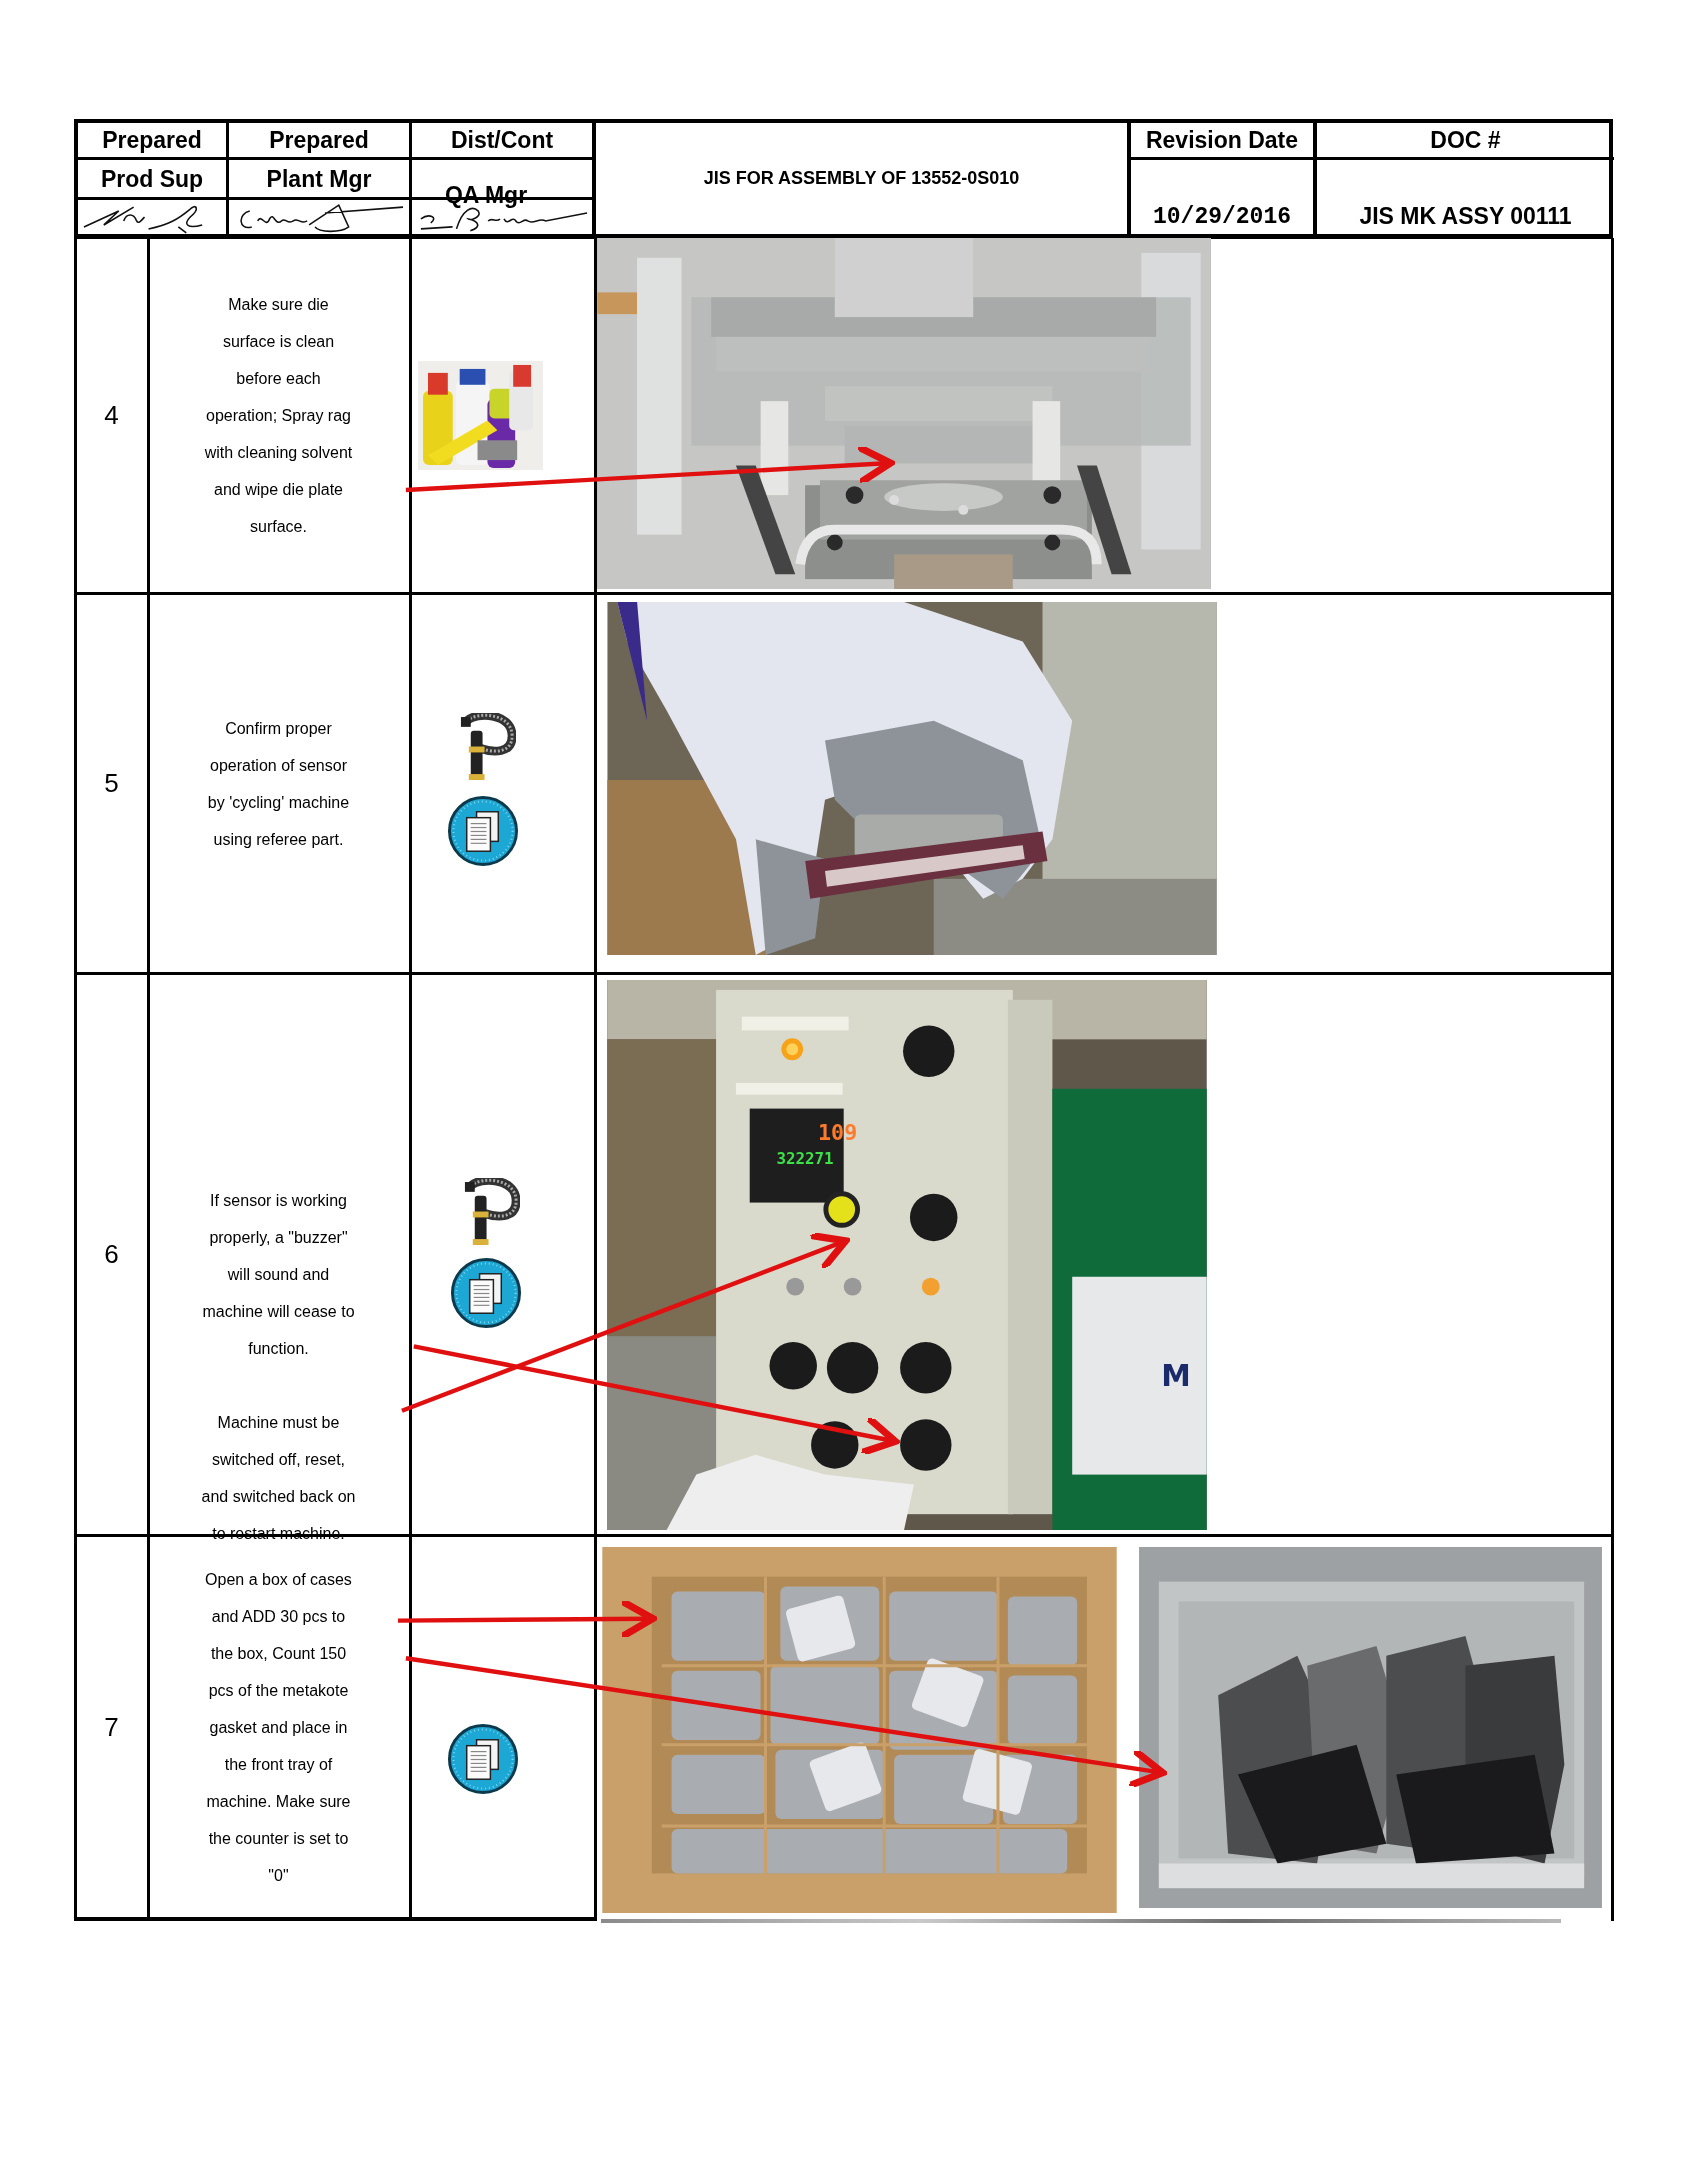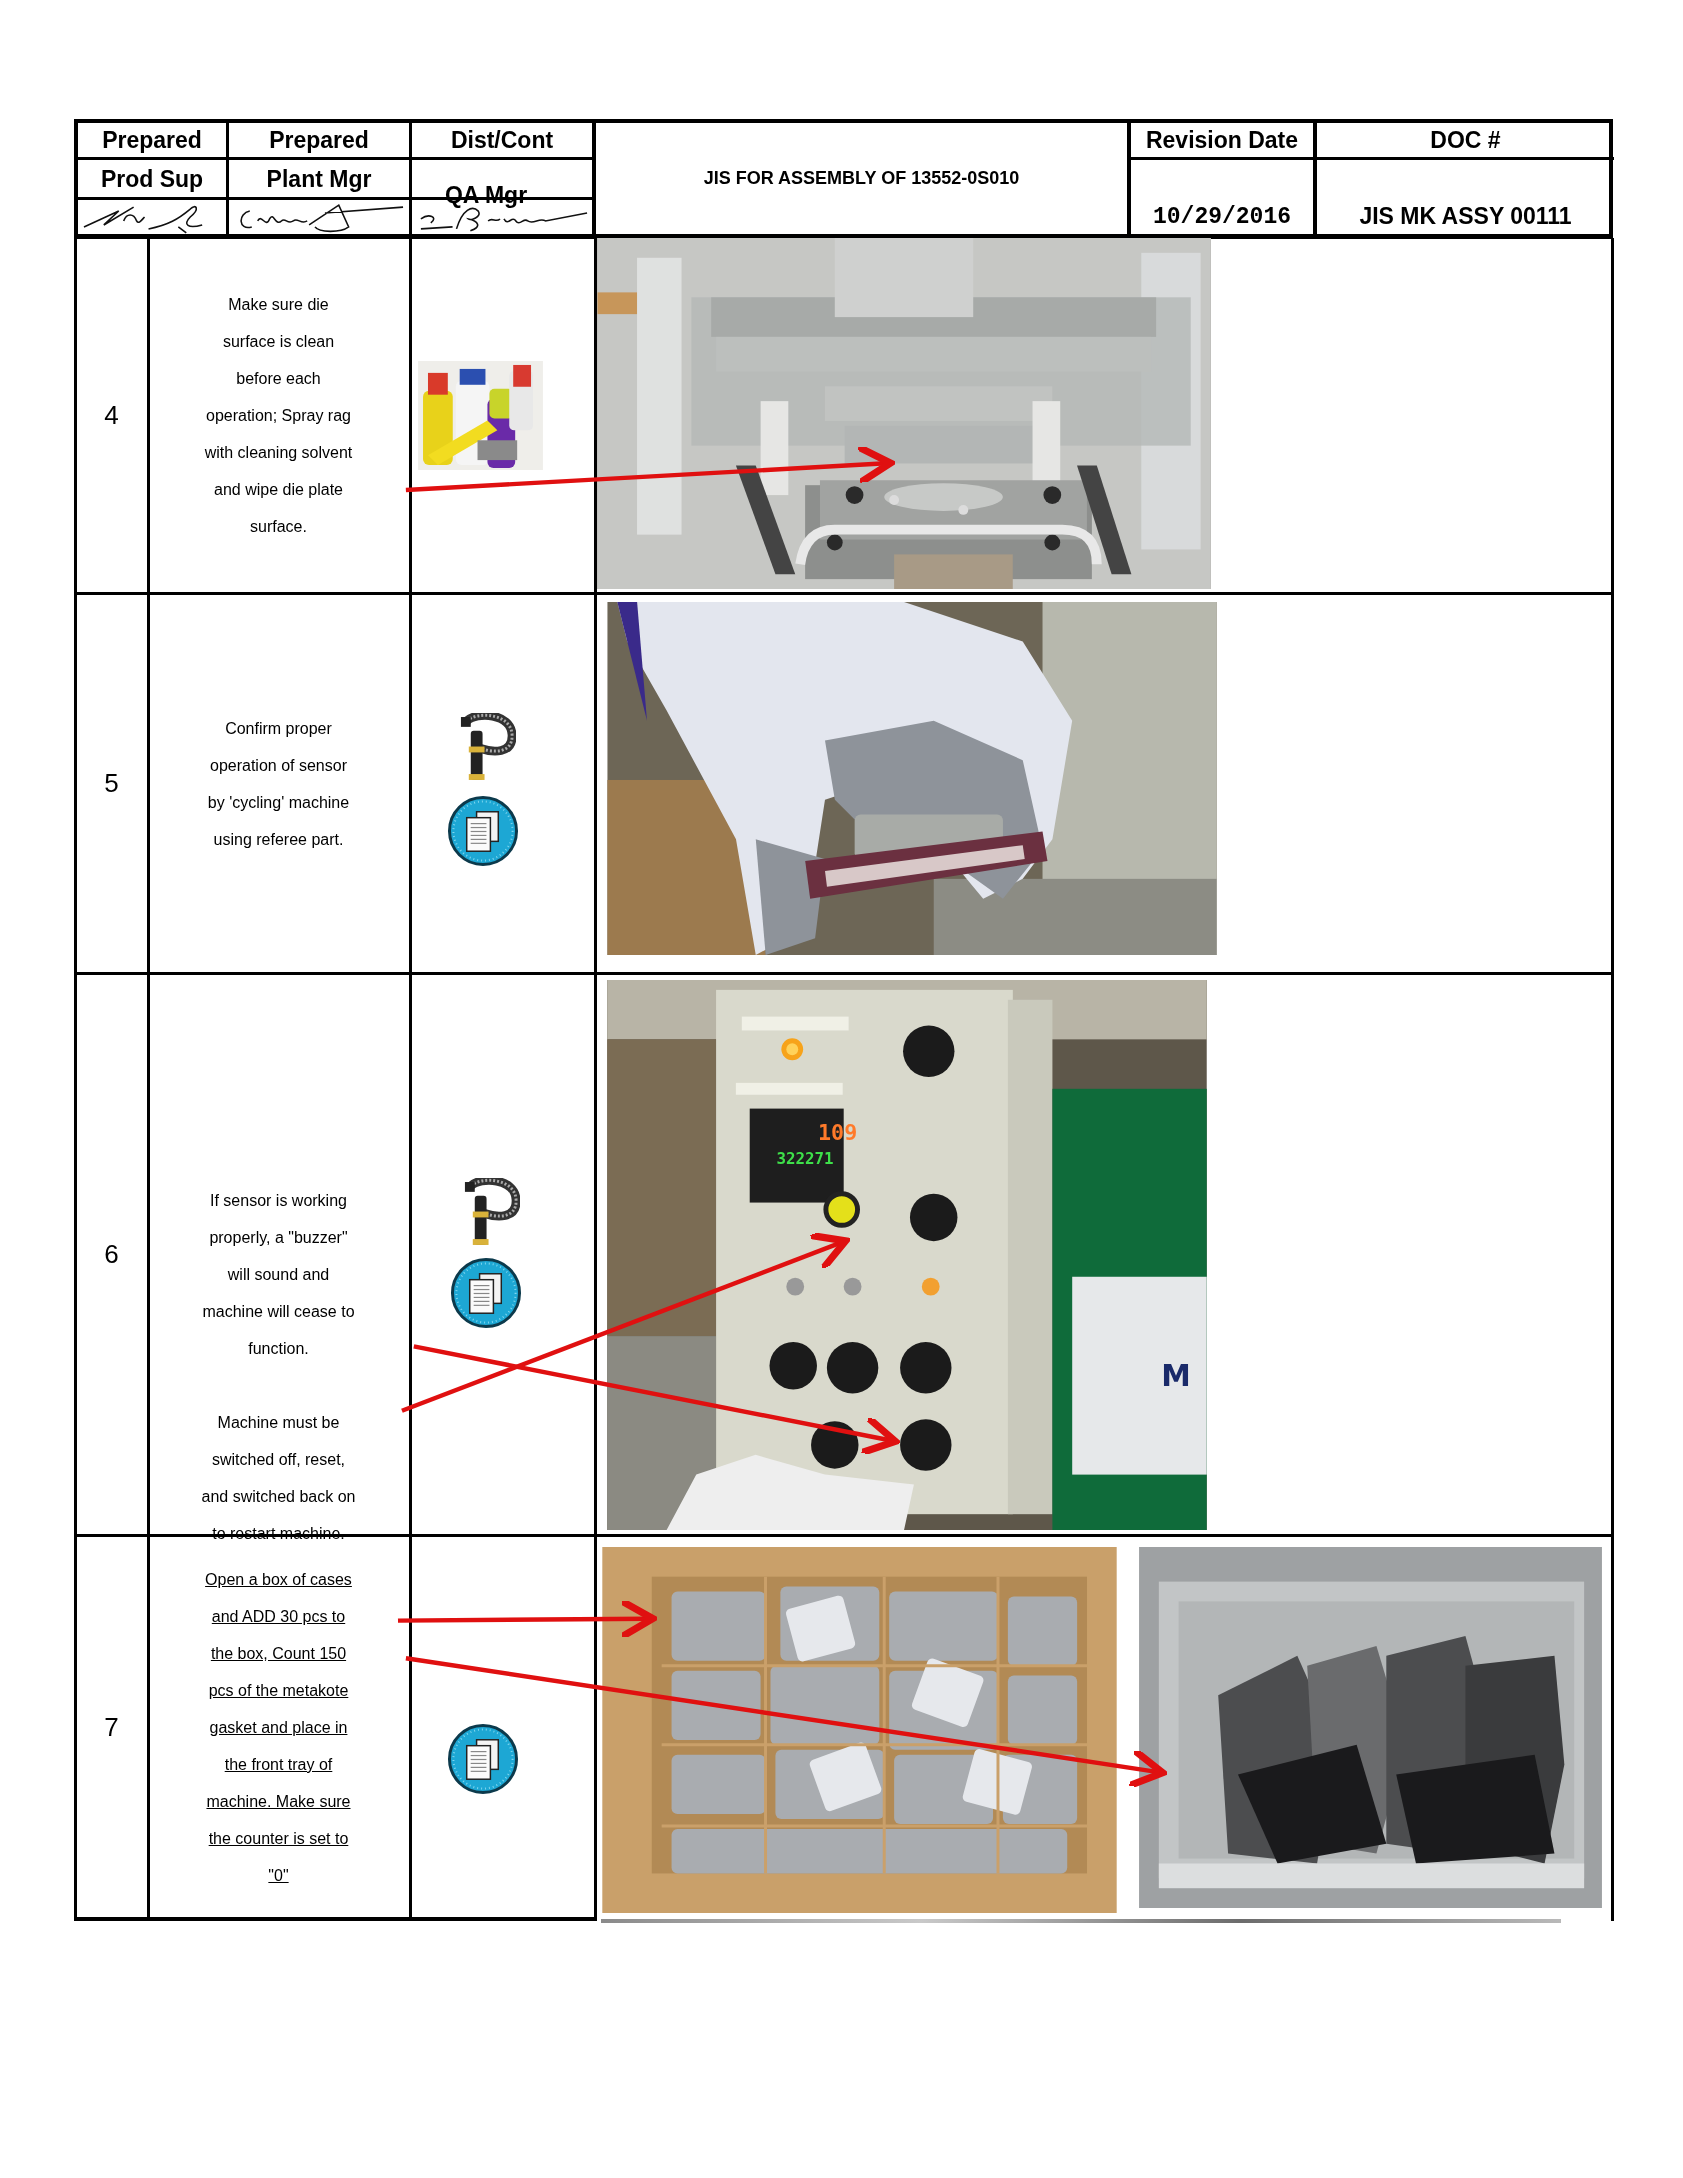--- a/index.html
+++ b/index.html
@@ -236,21 +236,21 @@
     <circle cx="188" cy="390" r="24" fill="#1b1b1b"></circle>
     <circle cx="248" cy="392" r="26" fill="#1b1b1b"></circle>
     <circle cx="322" cy="392" r="26" fill="#1b1b1b"></circle>
     <circle cx="230" cy="470" r="24" fill="#1b1b1b"></circle>
     <circle cx="322" cy="470" r="26" fill="#1b1b1b"></circle>
     <path d="M60 556 L90 500 L150 480 L220 500 L310 510 L300 556 Z" fill="#eeeeee"></path>
   </svg>
 </div>
 
 <div class="stepnum" style="left:77px;top:1537px;width:69px;height:381px;">7</div>
-<div class="steptext" style="left:149px;top:1537px;width:259px;height:381px;text-decoration:underline;">Open a box of cases
+<div class="steptext" style="left:149px;top:1537px;width:259px;height:381px;">Open a box of cases
 and ADD 30 pcs to
 the box, Count 150
 pcs of the metakote
 gasket and place in
 the front tray of
 machine. Make sure
 the counter is set to
 "0"</div>
 <div class="icon" style="left:447px;top:1723px;width:72px;height:72px;">
   <svg width="72" height="72" viewBox="0 0 73 73">

